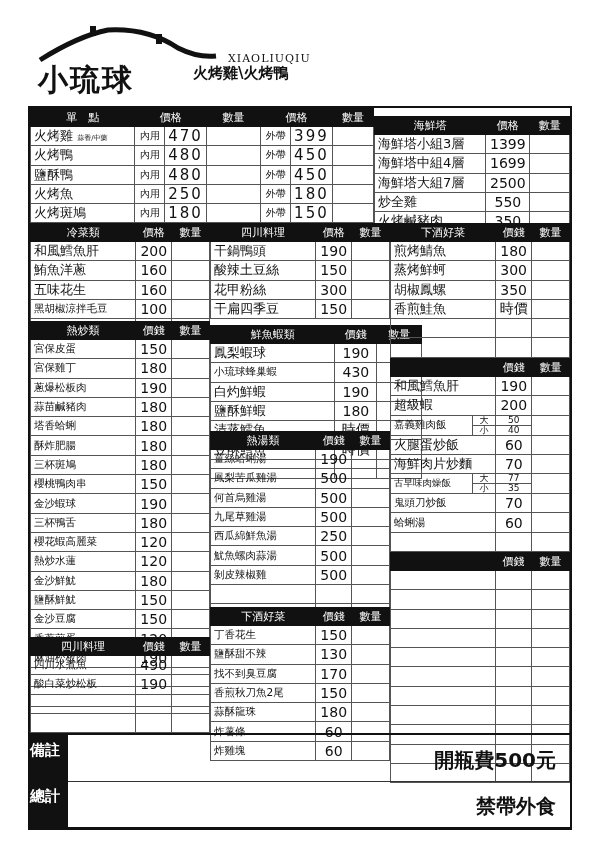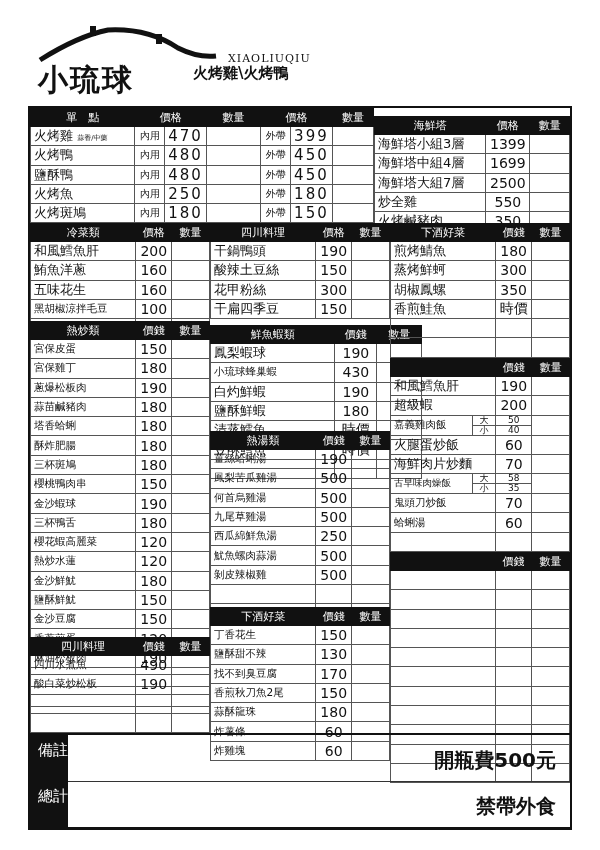--- a/index.html
+++ b/index.html
@@ -20,21 +20,21 @@
   td { border: 1px solid #555; height: 19.3px; padding: 0 3px; font-size: 13px; white-space: nowrap; overflow: hidden; }
   tr.hd td { background: #111; color: #fff; font-size: 11px; border-color: #111; text-align: center; height: 18px; }
   td.name { font-size: 13px; }
   td.price { font-size: 15px; letter-spacing: 2px; }
   td.pricec { text-align: center; font-size: 14px; }
   td.tag { font-size: 10px; text-align: center; }
   td.small { font-size: 10.5px; }
   .sub { font-size: 7px; margin-top: 47px; }
 
   .remarks { position: absolute; left: 28px; top: 733px; width: 544px; height: 96px; border: 2px solid #111; }
-  .rem-label { position: absolute; left: 0; width: 38px; background: #111; color: #fff; font-size: 15px; text-align: right; font-weight: normal; line-height: 18px; padding-top: 6px; }
+  .rem-label { position: absolute; left: 0; width: 38px; background: #111; color: #fff; font-size: 15px; text-align: left; font-weight: bold; line-height: 18px; padding-top: 6px; }
   .rem-text { position: absolute; right: 14px; font-size: 20px; font-weight: bold; }
   .rem-line { position: absolute; left: 38px; right: 0; top: 46px; border-top: 1px solid #333; }
 
   .sizebox { display: flex; flex-direction: column; font-size: 9px; line-height: 9px; text-align: center; }
   .sizebox span { border-bottom: 1px solid #555; }
   .sizebox span:last-child { border-bottom: none; }
 </style>
 </head>
 <body>
 
@@ -634,21 +634,21 @@
     <tr>
       <td class="small" style="font-size:9.5px">古早味肉燥飯</td>
       <td style="padding:0">
             <div class="sizebox">
               <span>大</span>
               <span>小</span>
             </div>
           </td>
       <td style="padding:0">
             <div class="sizebox">
-              <span>58</span>
+              <span>77</span>
               <span>35</span>
             </div>
           </td>
       <td></td>
     </tr>
     <tr>
           <td colspan="2" class="small">鬼頭刀炒飯</td>
           <td class="pricec">70</td>
           <td></td>
         </tr>

